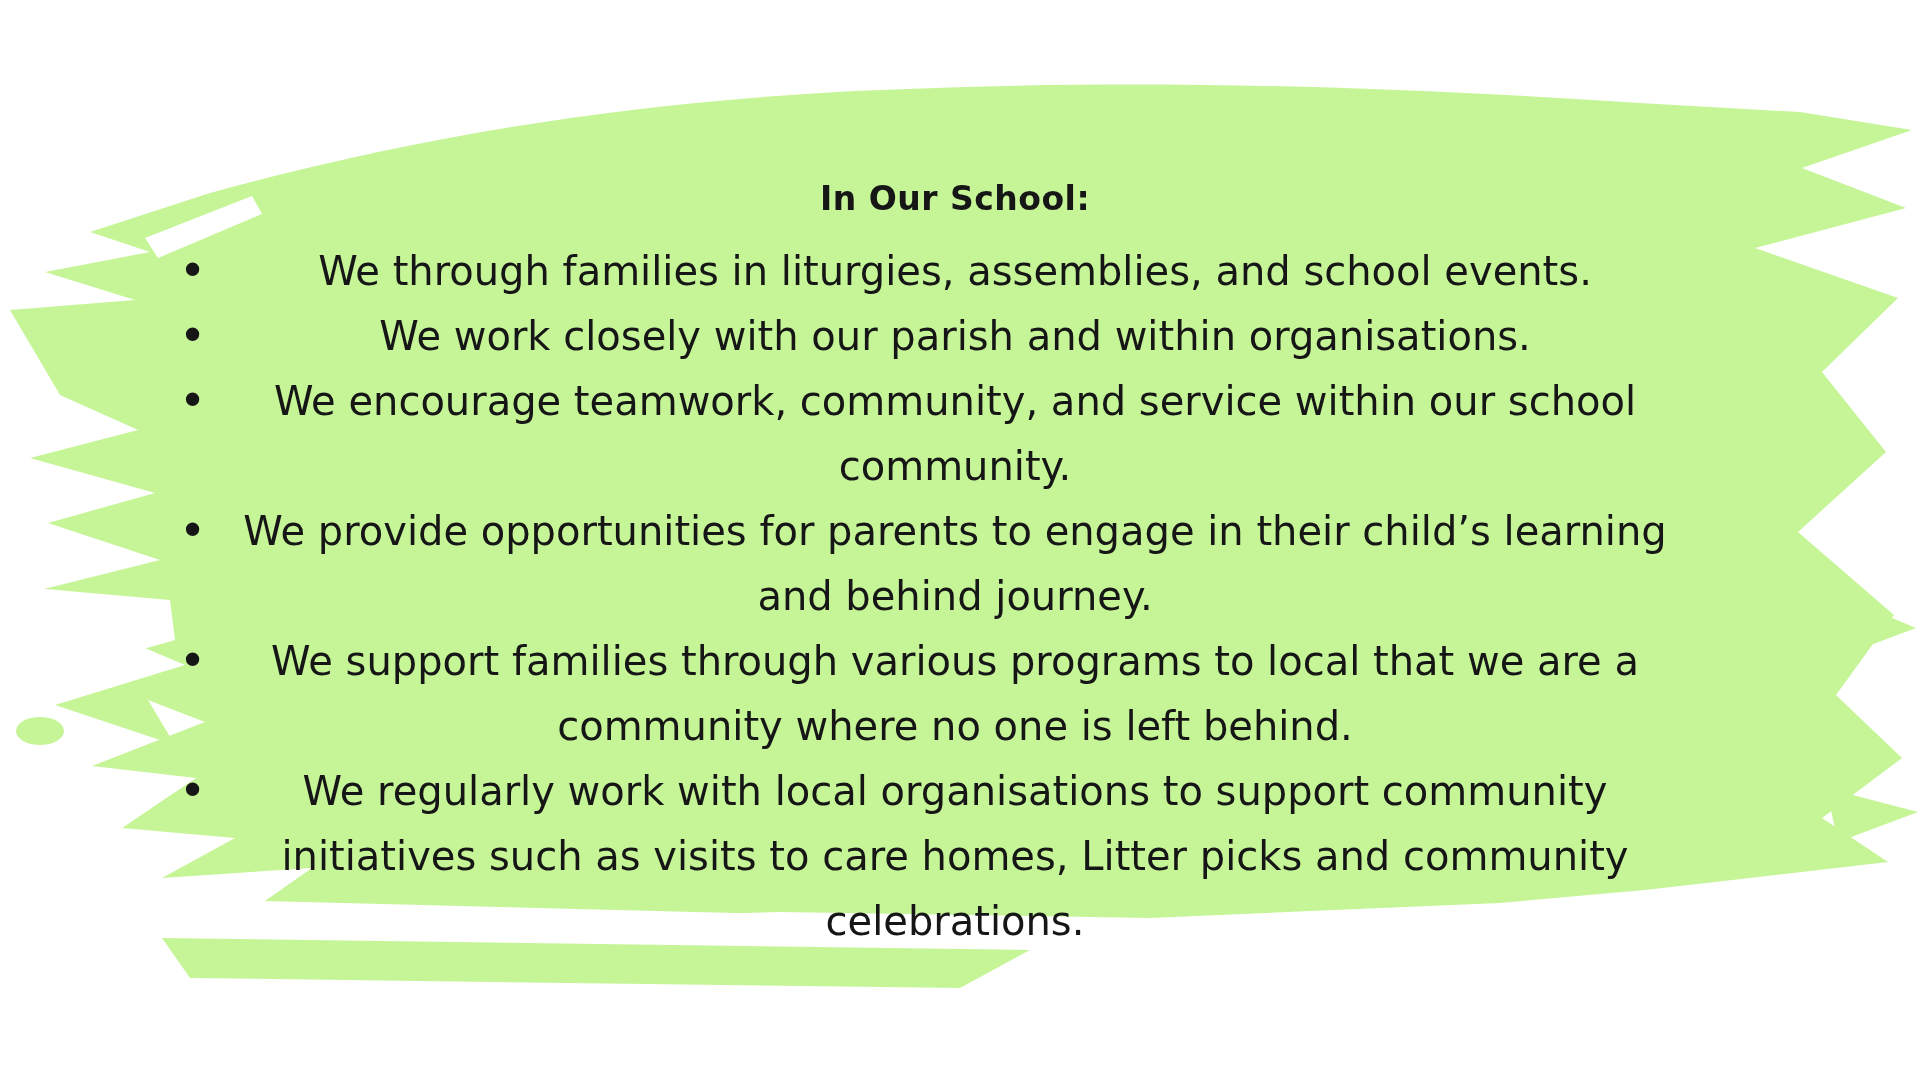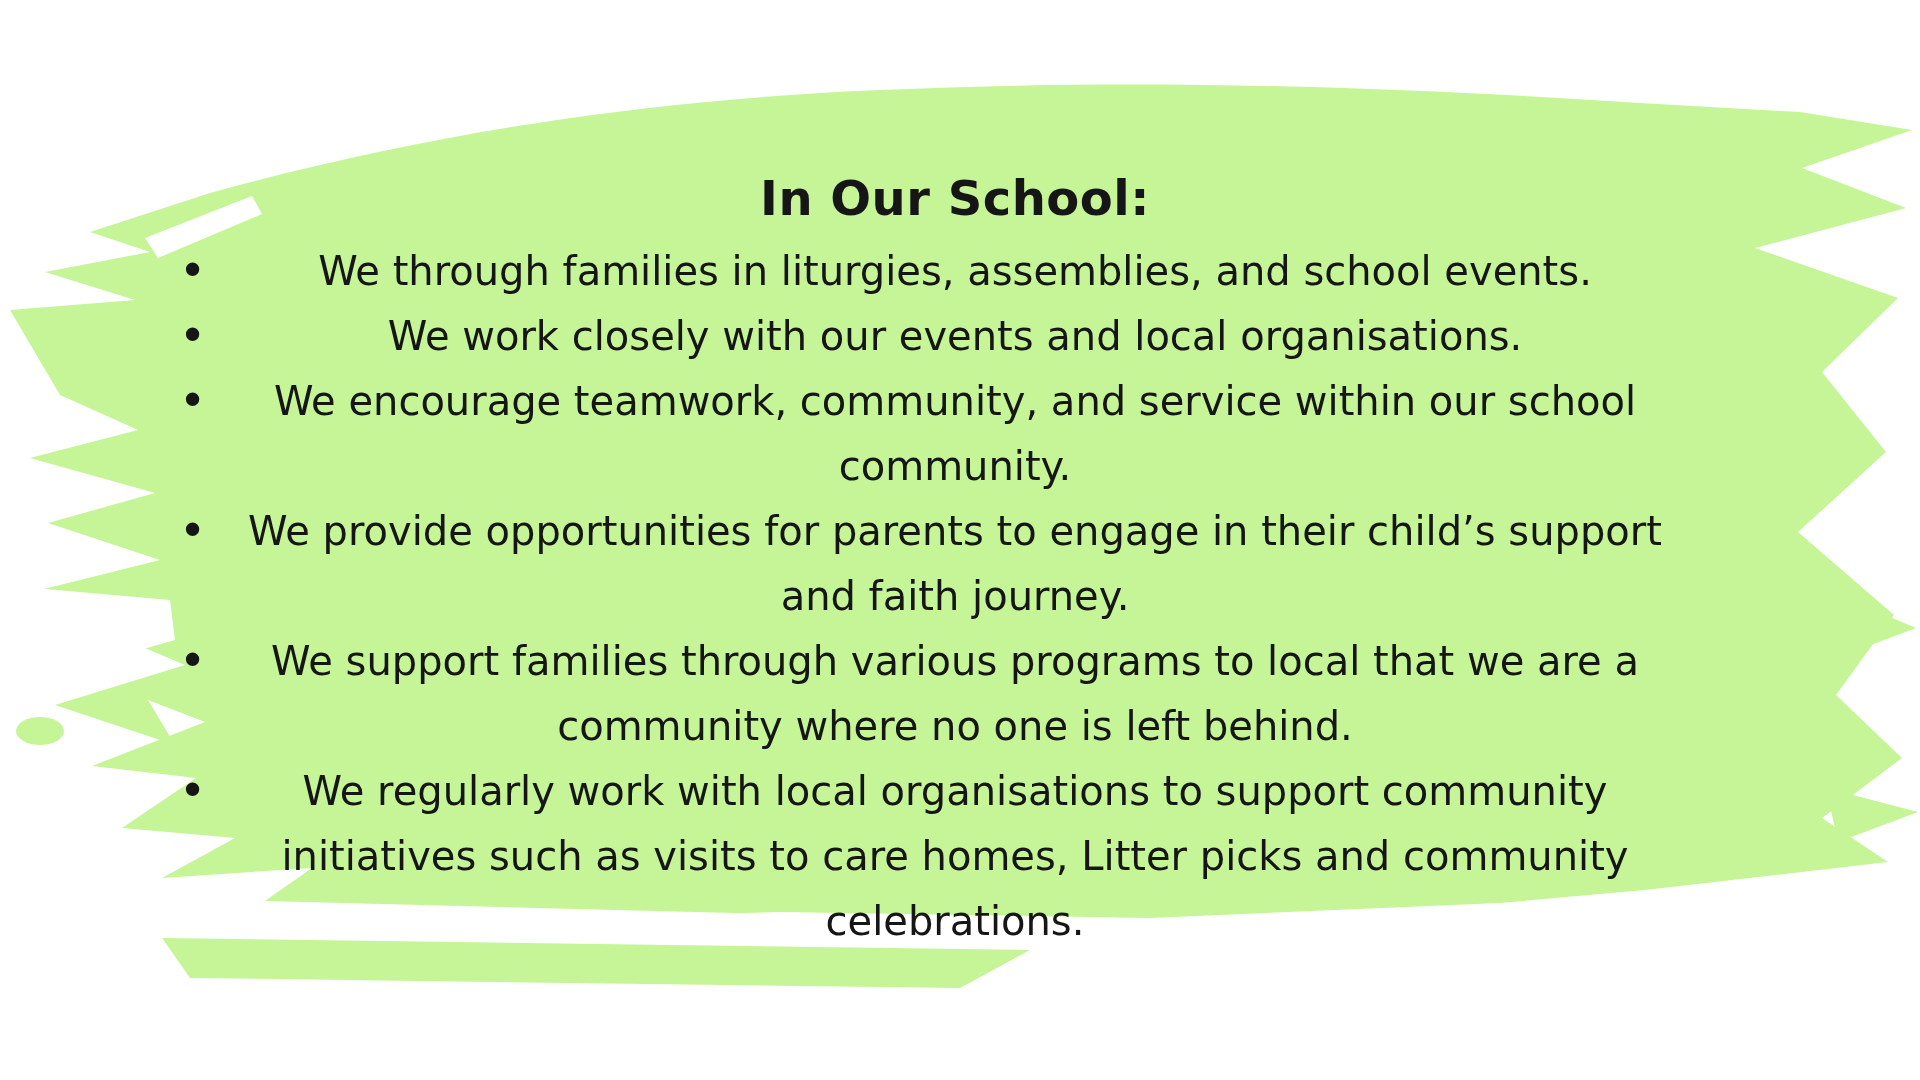--- a/index.html
+++ b/index.html
@@ -2,21 +2,21 @@
 <html><head>
 <meta charset="utf-8">
 <style>
   * { margin:0; padding:0; box-sizing:border-box; }
   html,body { width:1920px; height:1080px; background:#ffffff; overflow:hidden; }
   body { font-family:"DejaVu Sans","Liberation Sans",sans-serif; color:#161616; }
   .canvas { position:relative; width:1920px; height:1080px; background:#ffffff; }
   .brush { position:absolute; left:0; top:0; width:1920px; height:1080px; }
   .content { position:absolute; left:185px; top:172px; width:1540px; z-index:2; }
   h1.title {
-    font-size:48px; font-weight:bold; text-align:center;
+    font-size:33px; font-weight:bold; text-align:center;
     line-height:53px; margin:0 0 14px 0; letter-spacing:.5px;
   }
   ul.bullets { list-style:none; margin:0; padding:0; }
   ul.bullets li {
     position:relative; text-align:center;
     font-size:40px; line-height:65px; font-weight:400;
   }
   ul.bullets li .bullet {
     position:absolute; left:-6px; top:0; width:40px;
     font-size:46px; line-height:65px; text-align:left;
@@ -56,29 +56,29 @@
   <main class="content">
     <h1 class="title">In Our School:</h1>
 
     <ul class="bullets">
       <li>
         <span class="bullet">•</span>
         <span class="txt">We through families in liturgies, assemblies, and school events.</span>
       </li>
       <li>
         <span class="bullet">•</span>
-        <span class="txt">We work closely with our events and local organisations.</span>
+        <span class="txt">We work closely with our parish and within organisations.</span>
       </li>
       <li>
         <span class="bullet">•</span>
         <span class="txt">We encourage teamwork, community, and service within our school community.</span>
       </li>
       <li>
         <span class="bullet">•</span>
-        <span class="txt">We provide opportunities for parents to engage in their child’s support and faith journey.</span>
+        <span class="txt">We provide opportunities for parents to engage in their child’s learning and behind journey.</span>
       </li>
       <li>
         <span class="bullet">•</span>
         <span class="txt">We support families through various programs to local that we are a community where no one is left behind.</span>
       </li>
       <li>
         <span class="bullet">•</span>
         <span class="txt">We regularly work with local organisations to support community initiatives such as visits to care homes, Litter picks and community celebrations.</span>
       </li>
     </ul>

